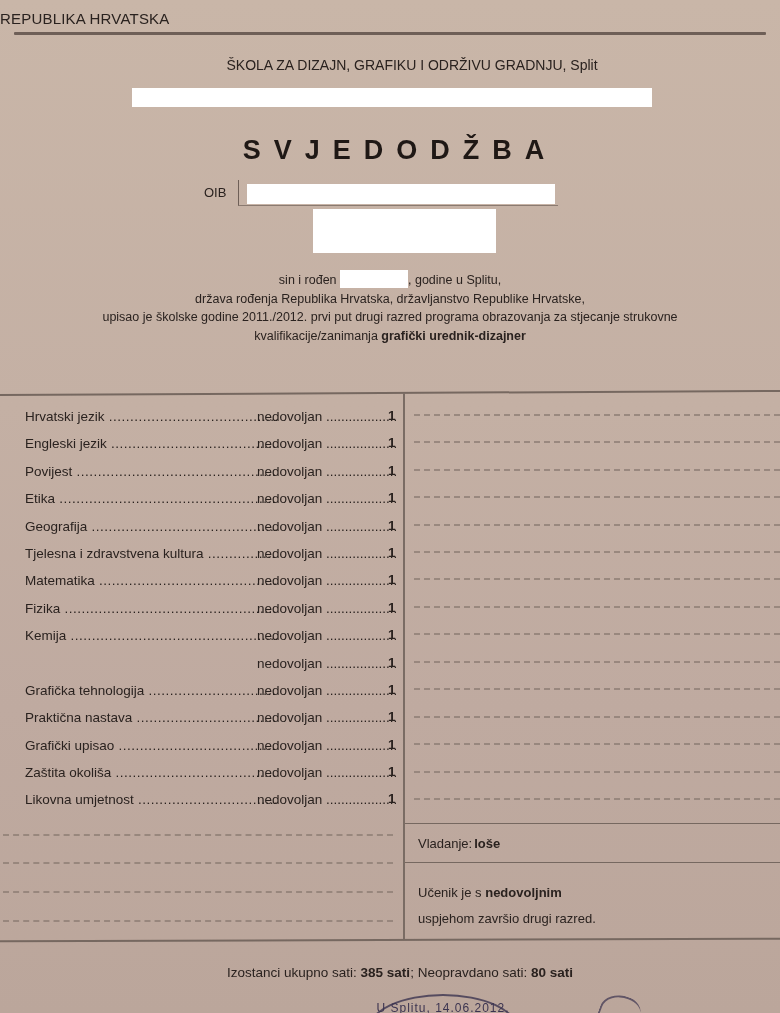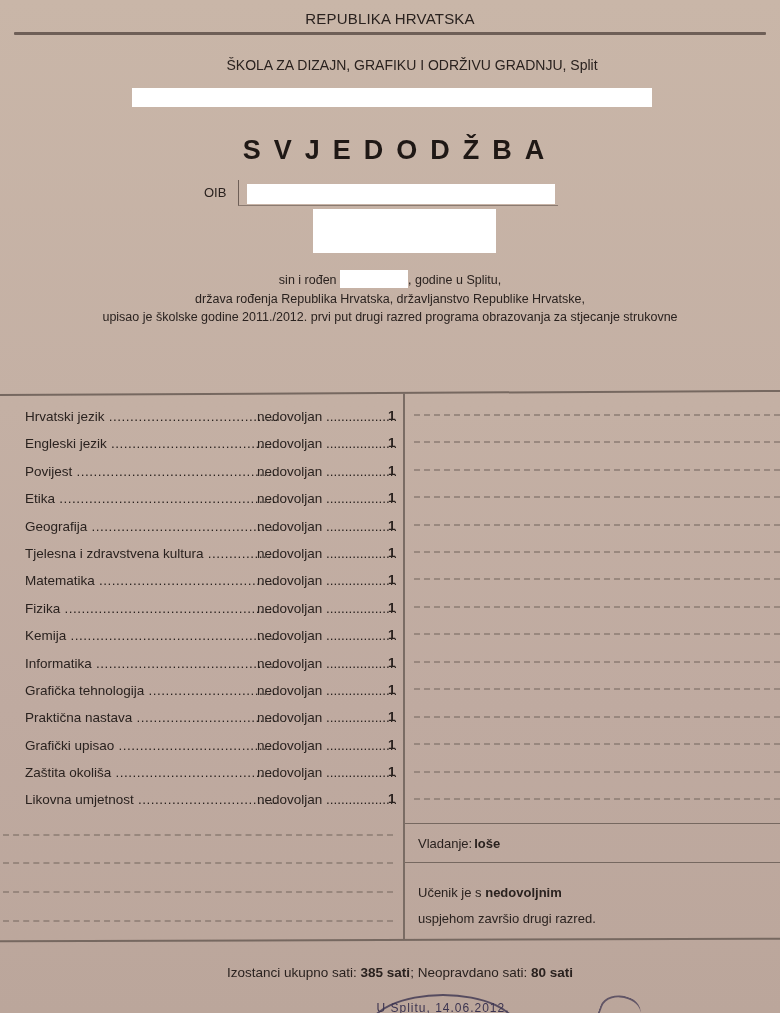--- a/index.html
+++ b/index.html
@@ -7,21 +7,21 @@
   body {
     background: linear-gradient(180deg, #c9b6a8 0%, #c4b0a4 40%, #bfaaa0 70%, #bba69b 100%);
     font-family: "Liberation Sans", sans-serif;
     color: #2a221f;
     position: relative;
   }
   .page { position: absolute; inset: 0; }
 
   .country {
     position: absolute; top: 10px; left: 0; width: 780px;
-    text-align: center; font-size: 15px; letter-spacing: 0.2px;
+    font-size: 15px; letter-spacing: 0.2px;
   }
   .rule-top {
     position: absolute; top: 32px; left: 14px; width: 752px; height: 3px;
     background: #6e5f57; border-radius: 1px;
   }
   .school {
     position: absolute; top: 57px; left: 0; width: 780px;
     text-align: center; font-size: 14px; padding-left: 44px;
   }
   .redact {
@@ -124,20 +124,23 @@
   </div>
 
   <div class="redact" style="top:209px;left:313px;width:183px;height:44px;"></div>
 
   <div class="intro">
     <div>
       <span>sin  i  rođen </span><span class="inline-redact"></span><span>, godine u Splitu,</span>
     </div>
     <div>država rođenja Republika Hrvatska, državljanstvo Republike Hrvatske,</div>
     <div>upisao je školske godine 2011./2012. prvi put drugi razred programa obrazovanja za stjecanje strukovne</div>
+    <div>
+      <span>kvalifikacije/zanimanja </span><b>grafički urednik-dizajner</b>
+    </div>
   </div>
 
   <div class="hline" style="top:392px;left:0;width:780px;transform:rotate(-0.3deg);"></div>
   <div class="vline" style="top:393px;left:403px;height:547px;"></div>
   <div class="hline" style="top:823px;left:405px;width:375px;height:1px;"></div>
   <div class="hline" style="top:862px;left:405px;width:375px;height:1px;"></div>
   <div class="hline" style="top:939px;left:0;width:780px;transform:rotate(-0.2deg);"></div>
 
   <div class="grades">
     <div class="grade-row">
@@ -179,21 +182,20 @@
         <span class="subject">Fizika</span>
         <span class="verdict">nedovoljan</span>
         <span class="mark">1</span>
       </div>
     <div class="grade-row">
         <span class="subject">Kemija</span>
         <span class="verdict">nedovoljan</span>
         <span class="mark">1</span>
       </div>
     <div class="grade-row">
-        <span class="subject">Informatika</span>
         <span class="verdict">nedovoljan</span>
         <span class="mark">1</span>
       </div>
     <div class="grade-row">
         <span class="subject">Grafička tehnologija</span>
         <span class="verdict">nedovoljan</span>
         <span class="mark">1</span>
       </div>
     <div class="grade-row">
         <span class="subject">Praktična nastava</span>

